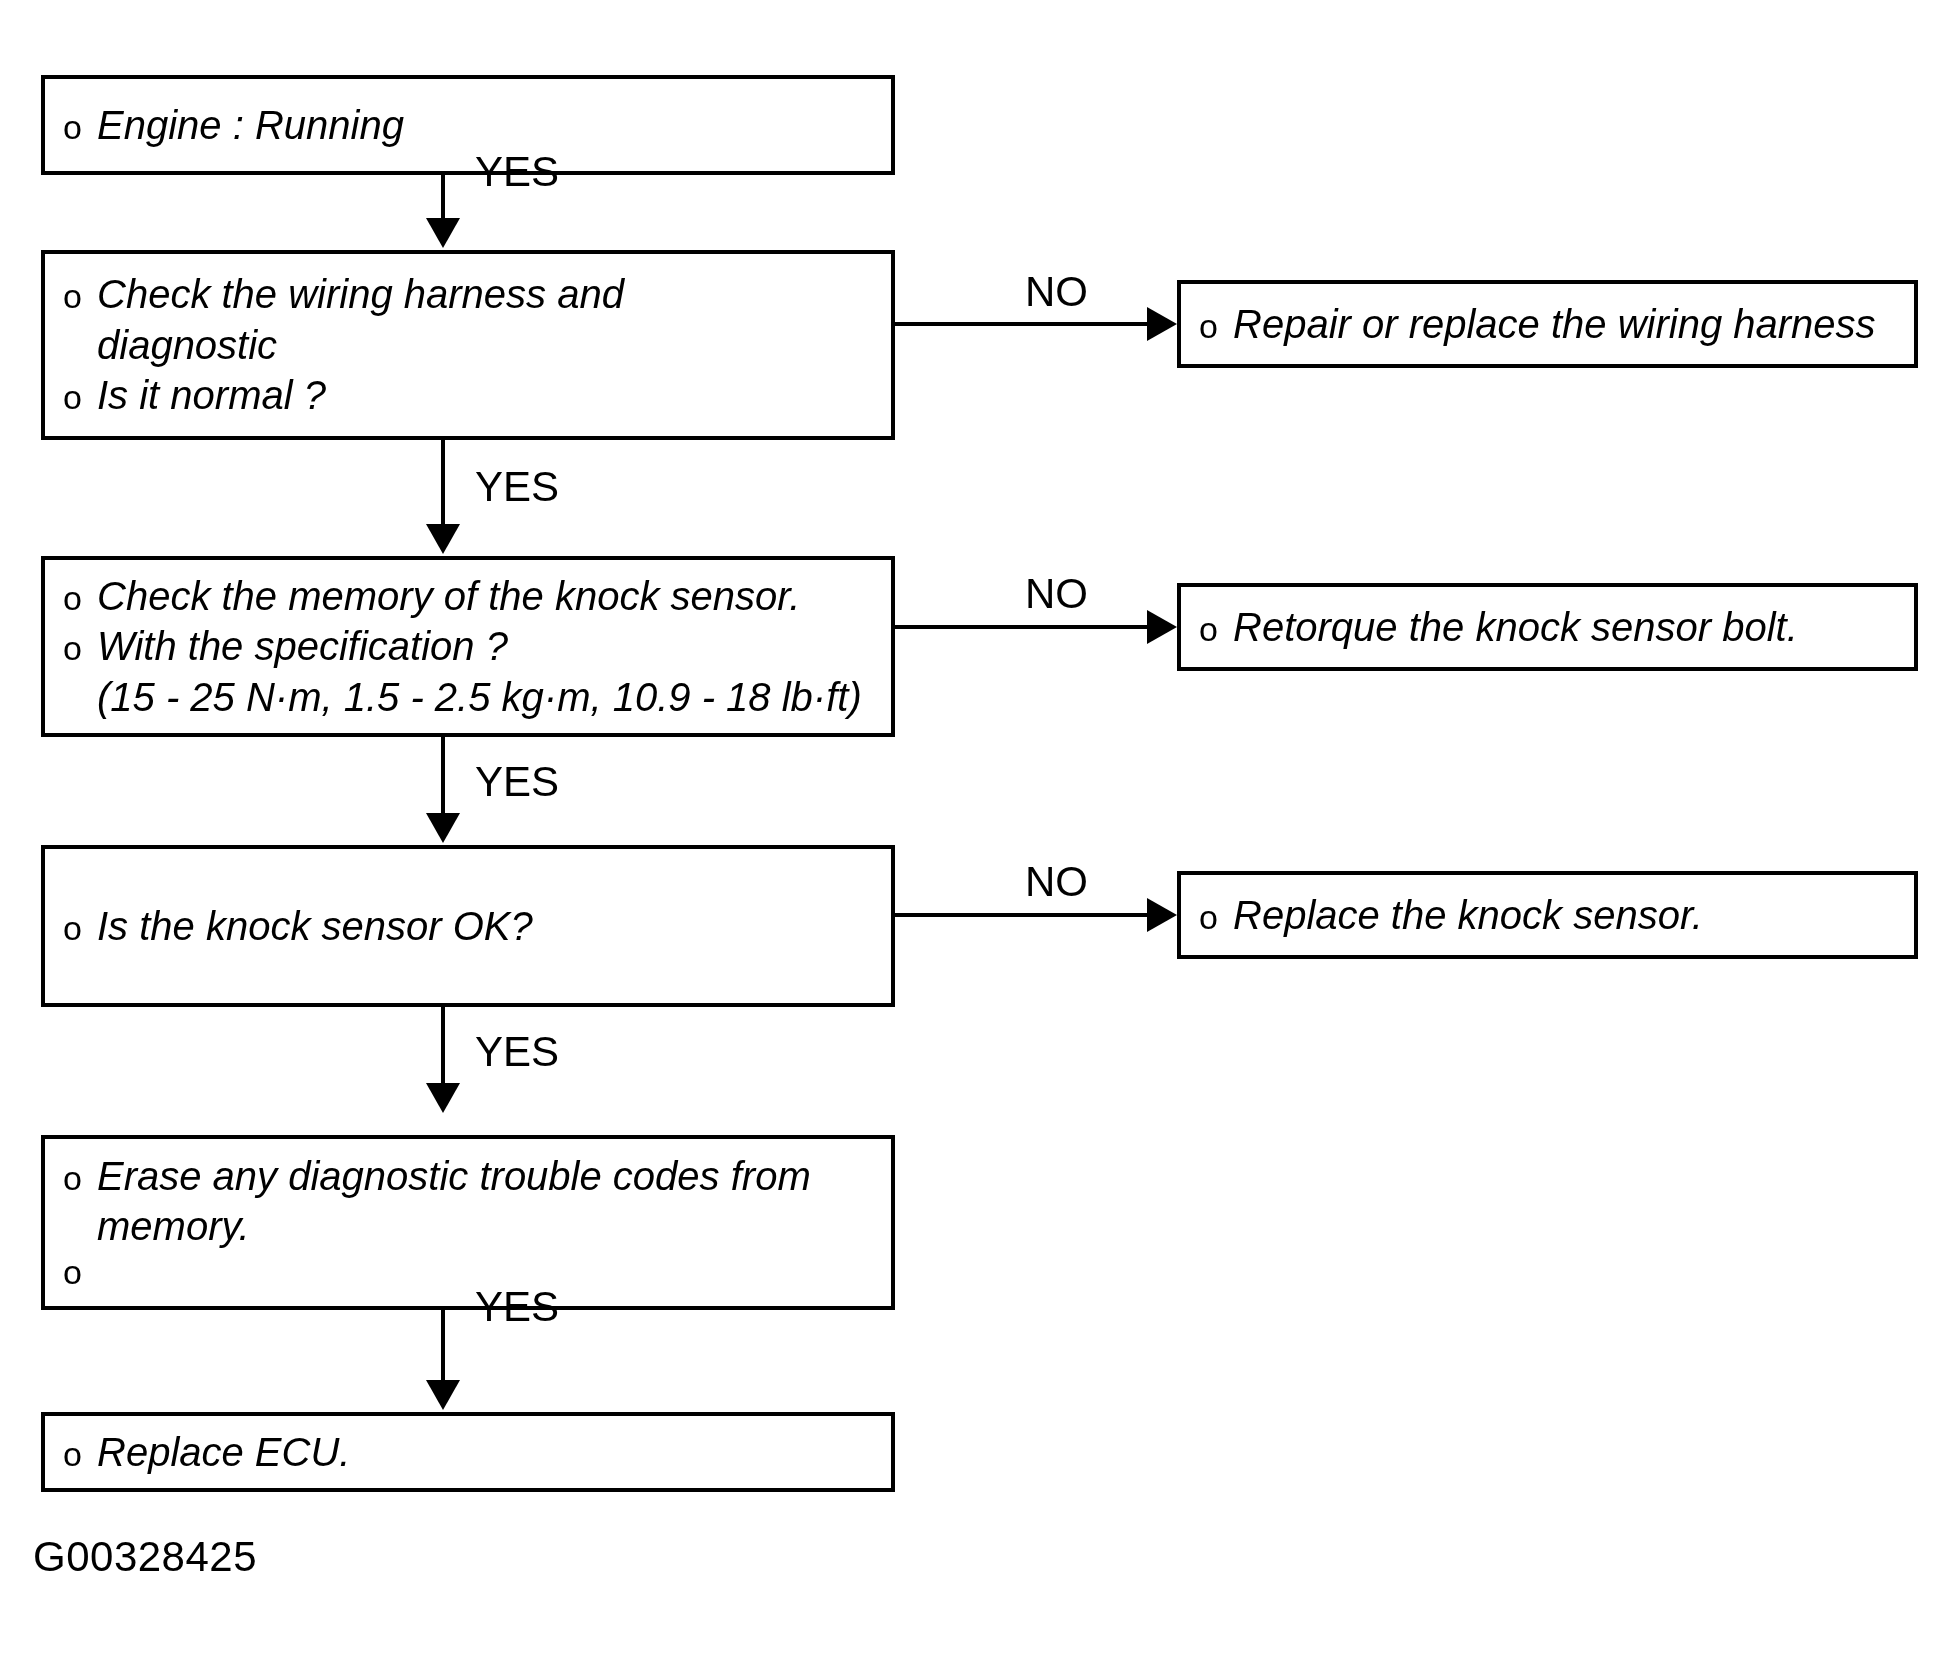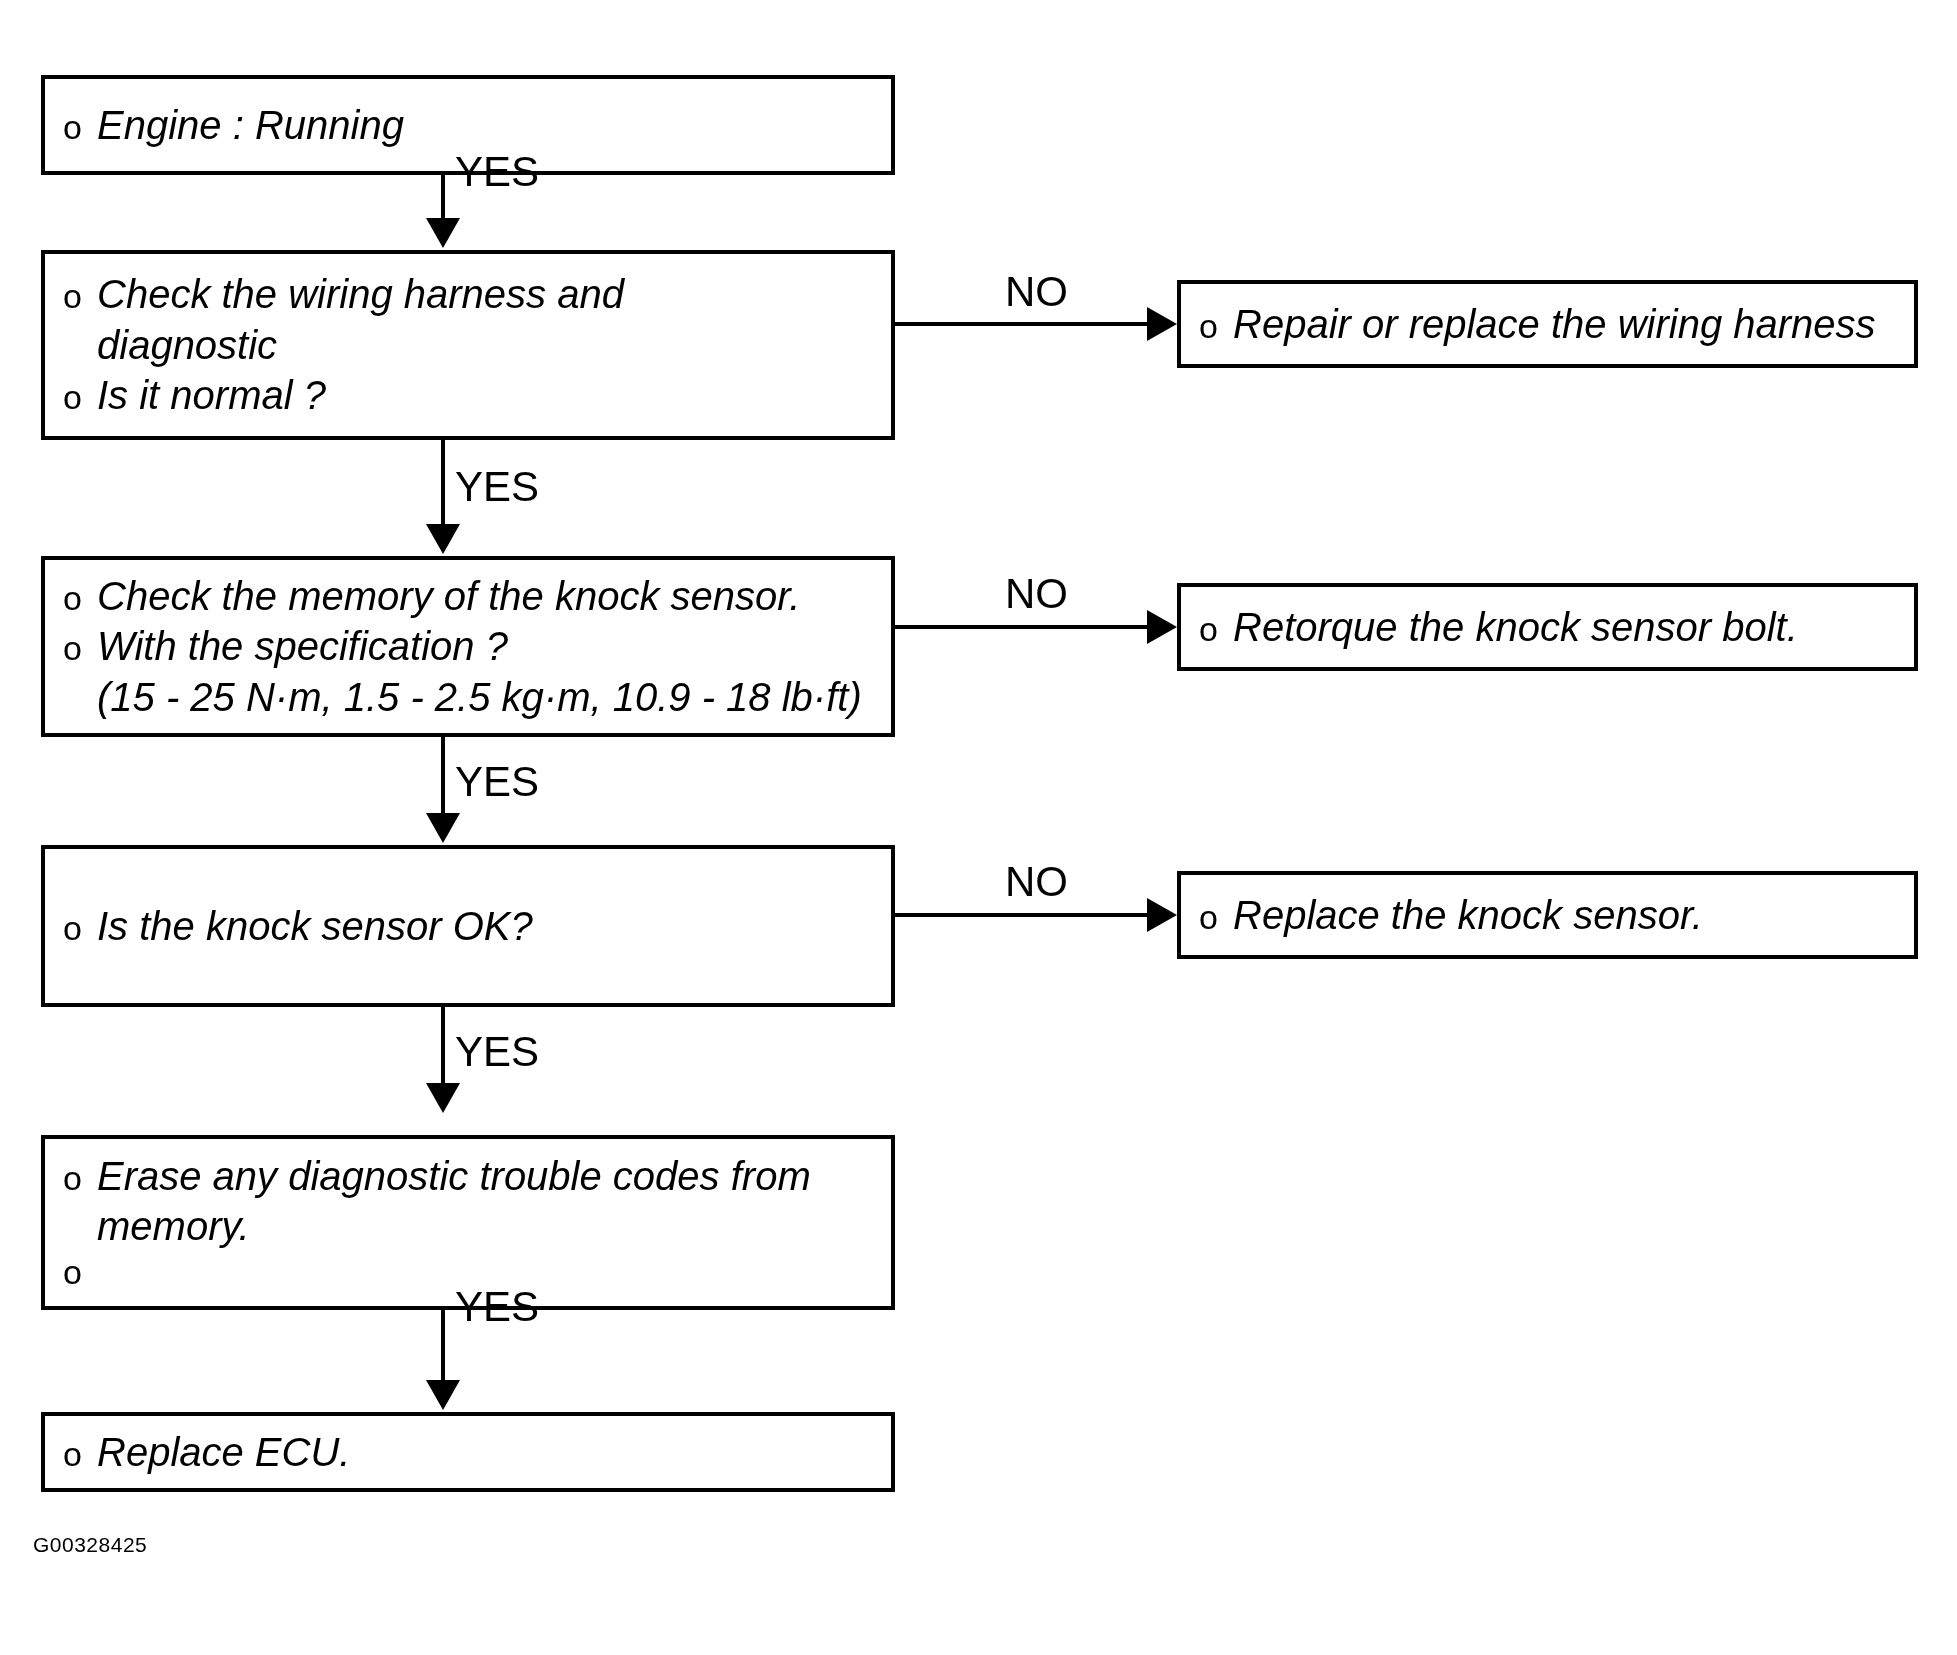--- a/index.html
+++ b/index.html
@@ -72,25 +72,26 @@
     height: 0;
     border-top: 17px solid transparent;
     border-bottom: 17px solid transparent;
     border-left: 30px solid #000000;
   }
   .edge-label {
     position: absolute;
     font-size: 42px;
     color: #000000;
     white-space: nowrap;
+    margin-left: 20px;
   }
 
   .figure-id {
     position: absolute;
-    font-size: 21px;
+    font-size: 42px;
     color: #000000;
     letter-spacing: 0.5px;
     white-space: nowrap;
   }
 </style>
 </head>
 <body>
 
 <div id="page">
 

